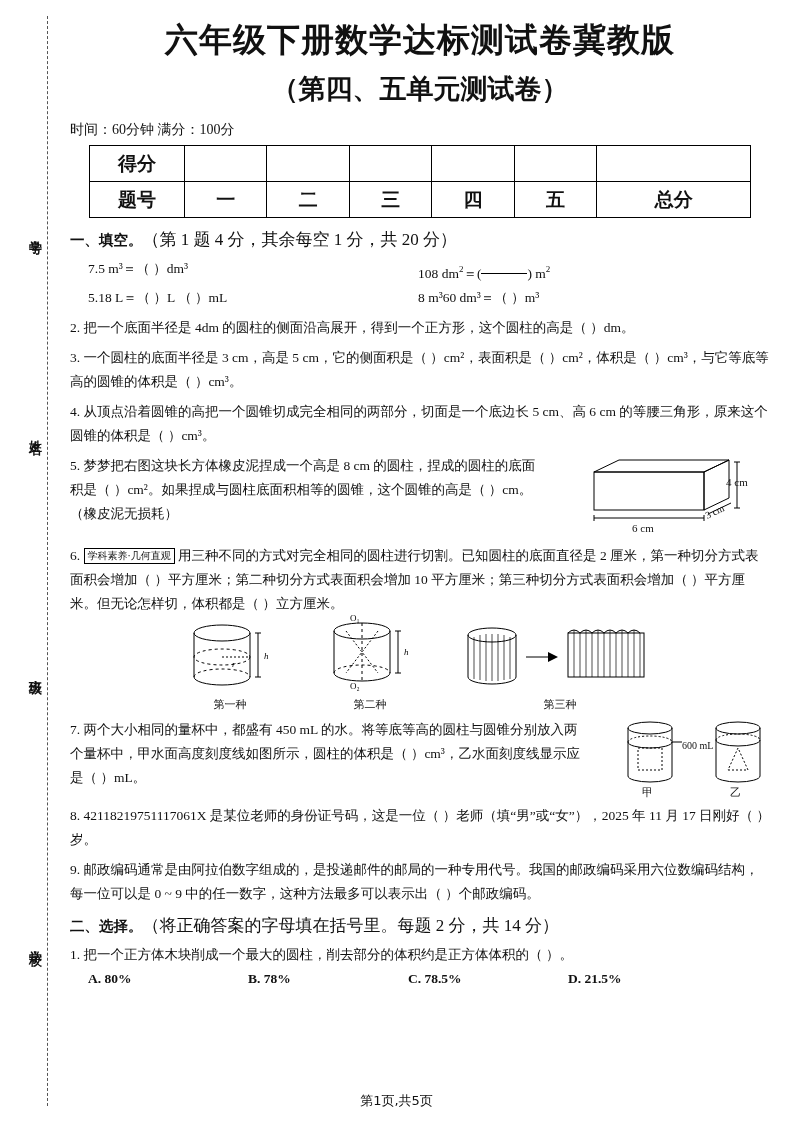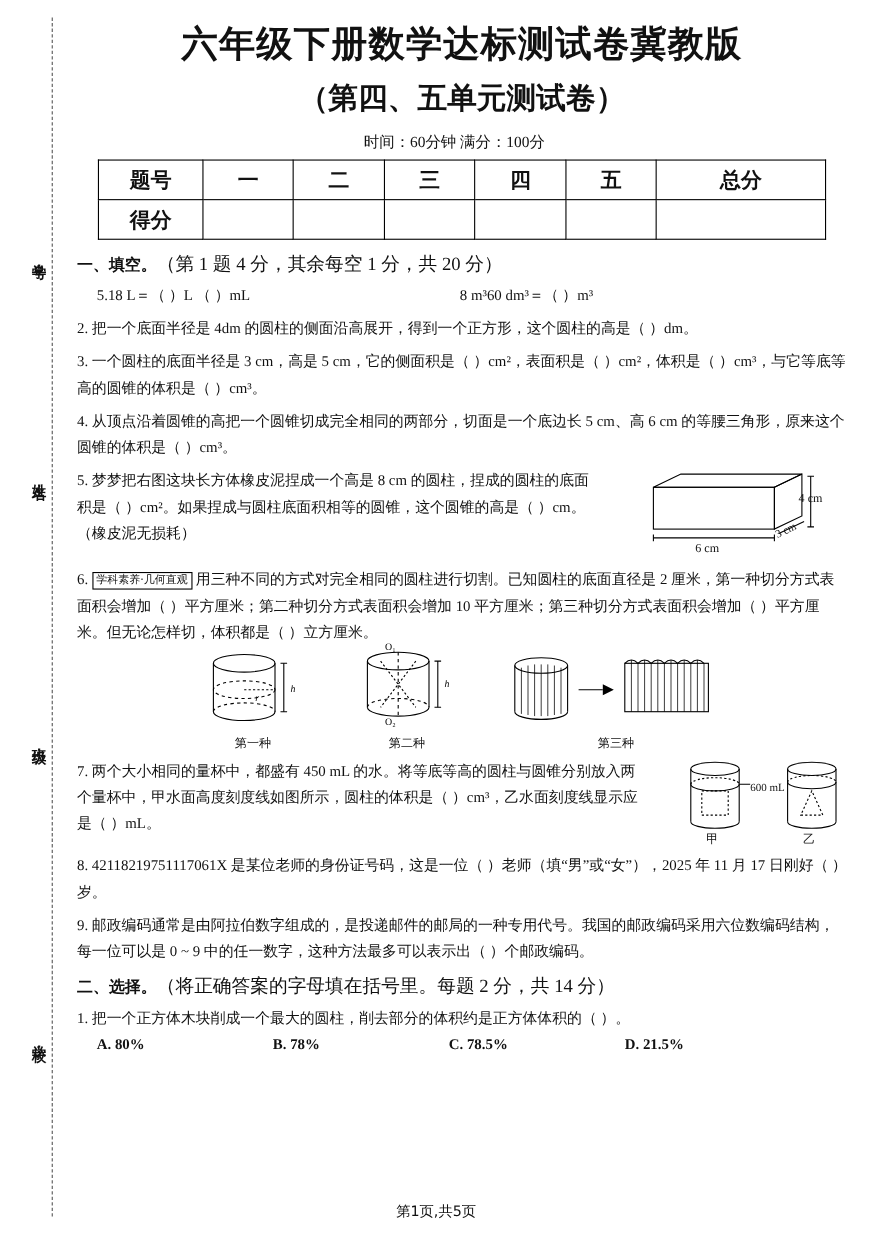--- a/index.html
+++ b/index.html
@@ -49,21 +49,21 @@
   }
   h2.subtitle{
     margin:8px 0 0 0;
     text-align:center;
     font-size:27px;
     font-weight:bold;
     font-family:"DejaVu Sans", sans-serif;
   }
   .timeline{
     margin-top:14px;
-    text-align:center;
+    text-align:left;
     padding-right:14px;
     font-size:14px;
     font-family:"Liberation Serif", serif;
   }
 
   
   table.score{
     border-collapse:collapse;
     margin:6px auto 0 auto;
     width:662px;
@@ -154,45 +154,51 @@
 
   <div class="content">
 
     <h1 class="title">六年级下册数学达标测试卷冀教版</h1>
     <h2 class="subtitle">（第四、五单元测试卷）</h2>
     <div class="timeline">时间：60分钟  满分：100分</div>
 
     <table class="score">
       <tbody>
           <tr>
+        <td class="head">得分</td>
+        <td></td>
+        <td></td>
+        <td></td>
+        <td></td>
+        <td></td>
+        <td></td>
+      </tr>
+      <tr>
         <td class="head">题号</td>
         <td>一</td>
         <td>二</td>
         <td>三</td>
         <td>四</td>
         <td>五</td>
         <td>总分</td>
       </tr>
-      <tr>
-        <td class="head">得分</td>
-        <td></td>
-        <td></td>
-        <td></td>
-        <td></td>
-        <td></td>
-        <td></td>
-      </tr>
     </tbody>
       </table>
 
     <div class="sec-head">
       <span>一、填空。</span><span class="small">（第 1 题 4 分，其余每空 1 分，共 20 分）</span>
     </div>
 
     <div class="q indent">
+      <div class="row2">
+        <div class="c1">7.5 m³＝（        ）dm³</div>
+        <div class="c2">
+          108 dm<sup>2</sup>＝(<span class="frac"></span>) m<sup>2</sup>
+        </div>
+      </div>
       <div class="row2">
         <div class="c1">5.18 L＝（        ）L （        ）mL</div>
         <div class="c2">8 m³60 dm³＝（        ）m³</div>
       </div>
     </div>
 
     <div class="q">
       <span>2.</span>
       <span>把一个底面半径是 4dm 的圆柱的侧面沿高展开，得到一个正方形，这个圆柱的高是（        ）dm。</span>
     </div>

